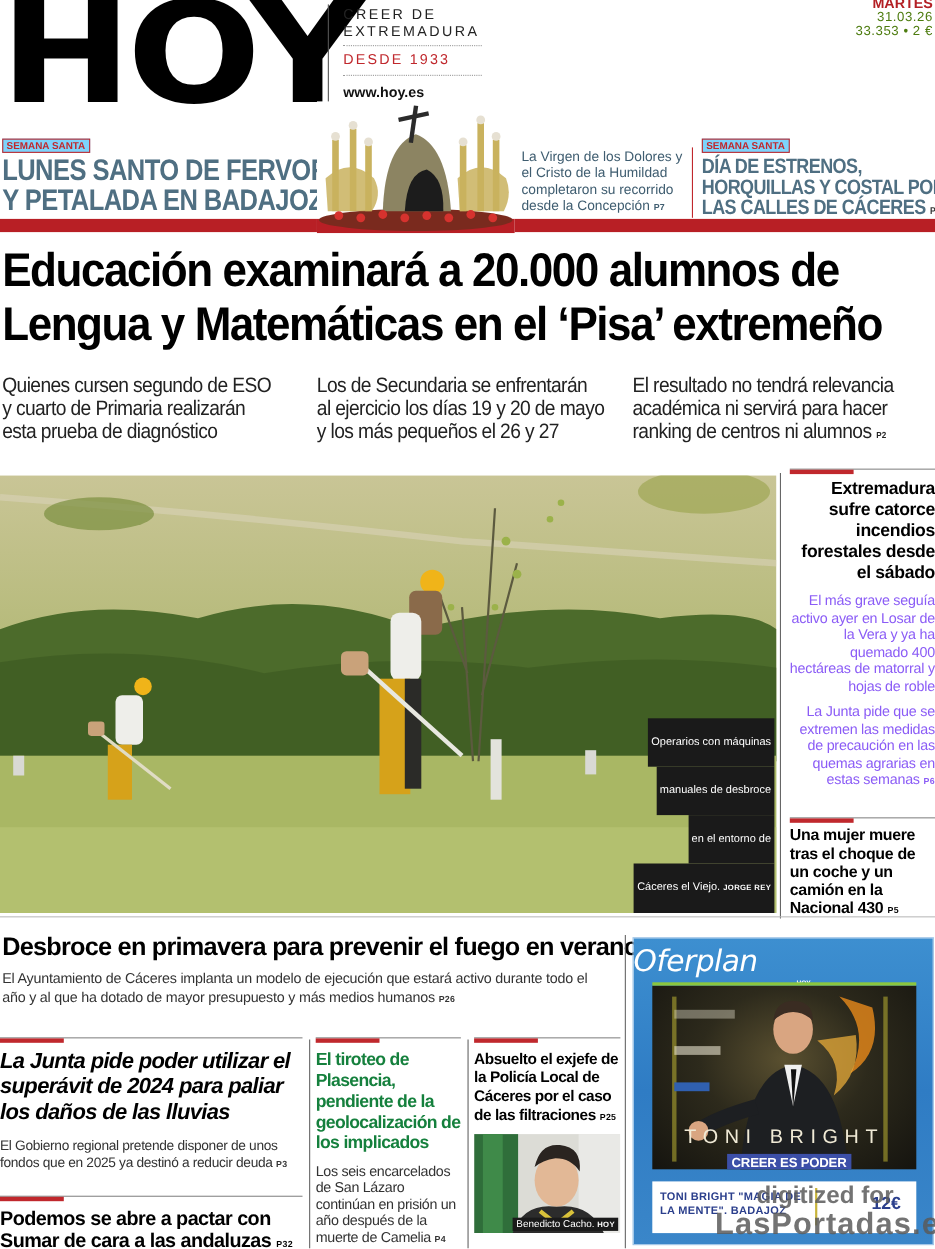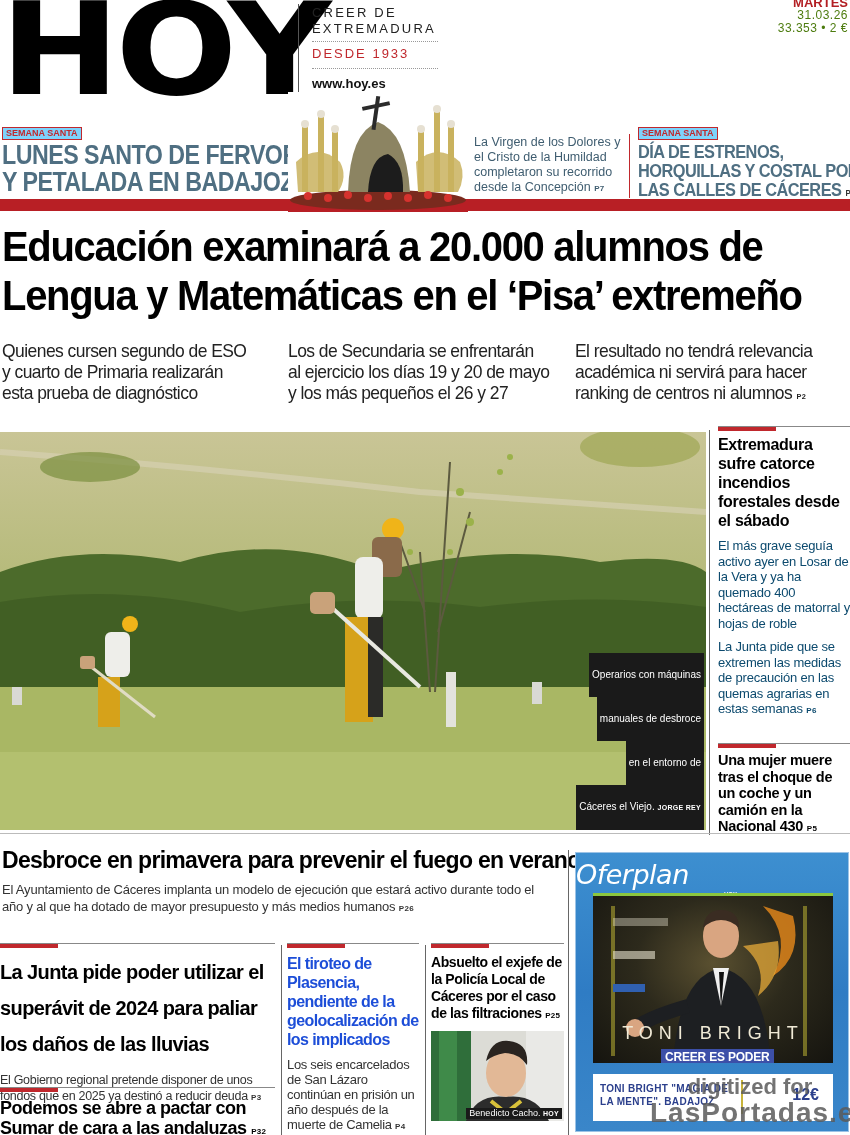--- a/index.html
+++ b/index.html
@@ -39,39 +39,39 @@
   
   .photo { left: 0; top: 432px; width: 706px; height: 398px; overflow: hidden; }
   .caption { right: 2px; bottom: 0; text-align: right; line-height: 12px; }
   .caption span.line { display: inline-block; background: #1a1a1a; color: #fff; font-size: 10px; padding: 16px 3px; }
   .credit { font-size: 7px; font-weight: bold; letter-spacing: 0.3px; }
 
   
   .rc-bar { width: 58px; height: 4px; background: #c0282d; }
   .rc-rule { height: 1px; background: #888; }
   .rc-head { font-weight: bold; font-size: 16px; line-height: 19px; color: #000; letter-spacing: -0.3px; }
-  .rc-body { font-size: 13px; line-height: 15.5px; color: #0c4a6e; letter-spacing: -0.2px; }
-  .rc-block1 { left: 718px; top: 426px; width: 132px; }
+  .rc-body { font-size: 13px; line-height: 15.5px; color: #8b5cf6; letter-spacing: -0.2px; }
+  .rc-block1 { left: 718px; top: 426px; width: 132px; text-align: right; }
   .rc-block2 { left: 718px; top: 743px; width: 132px; }
   .col-divider-v { width: 1px; background: #666; }
 
   
   .story2-head { left: 2px; top: 846px; font-weight: bold; font-size: 23px; line-height: 28px; letter-spacing: -0.7px; color: #000; white-space: nowrap; }
   .story2-body { left: 2px; top: 881px; font-size: 13px; line-height: 17px; color: #333; width: 540px; letter-spacing: -0.2px; }
 
   
   .bb-bar { width: 58px; height: 4px; background: #c0282d; }
   .bb-rule { height: 1px; background: #888; }
   .bb1 { left: 0; top: 943px; width: 275px; }
-  .bb1 .h { font-weight: bold; font-size: 20px; line-height: 36px; letter-spacing: -0.6px; margin-top: 6px; color: #000; }
+  .bb1 .h { font-weight: bold; font-size: 20px; line-height: 23px; letter-spacing: -0.6px; margin-top: 6px; color: #000; font-style: italic; }
   .bb1 .b { font-size: 12.5px; line-height: 16px; color: #333; margin-top: 10px; letter-spacing: -0.3px; }
   .bb1b { left: 0; top: 1087px; width: 275px; }
   .bb1b .h { font-weight: bold; font-size: 18px; line-height: 20px; letter-spacing: -0.5px; margin-top: 6px; color: #000; }
   .bb2 { left: 287px; top: 943px; width: 132px; }
-  .bb2 .h { font-weight: bold; font-size: 16px; line-height: 19px; letter-spacing: -0.6px; margin-top: 6px; color: #1d4ed8; }
+  .bb2 .h { font-weight: bold; font-size: 16px; line-height: 19px; letter-spacing: -0.6px; margin-top: 6px; color: #15803d; }
   .bb2 .b { font-size: 13px; line-height: 15px; color: #333; margin-top: 8px; letter-spacing: -0.3px; }
   .bb3 { left: 431px; top: 943px; width: 133px; }
   .bb3 .h { font-weight: bold; font-size: 14px; line-height: 17px; letter-spacing: -0.4px; margin-top: 6px; color: #000; }
   .bb3 .photo2 { margin-top: 7px; width: 133px; height: 90px; position: relative; overflow: hidden; }
   .photo2 .cap { position: absolute; right: 2px; bottom: 2px; background: #1a1a1a; color: #fff; font-size: 9px; padding: 0 3px; line-height: 11px; }
 
   
   .ad { left: 575px; top: 852px; width: 274px; height: 280px; background: linear-gradient(180deg, #3d8fd0 0%, #2f7cc4 50%, #3a86c9 100%); border: 1px solid #9cc3e6; overflow: hidden; }
   .ad-logo { position: absolute; left: 0; width: 100%; top: 6px; text-align: left; color: #fff; font-size: 27px; font-style: italic; font-family: "DejaVu Sans", sans-serif; letter-spacing: -0.5px; }
   .ad-logo-sub { position: absolute; left: 148px; top: 38px; color: #fff; font-size: 6px; font-weight: bold; }

